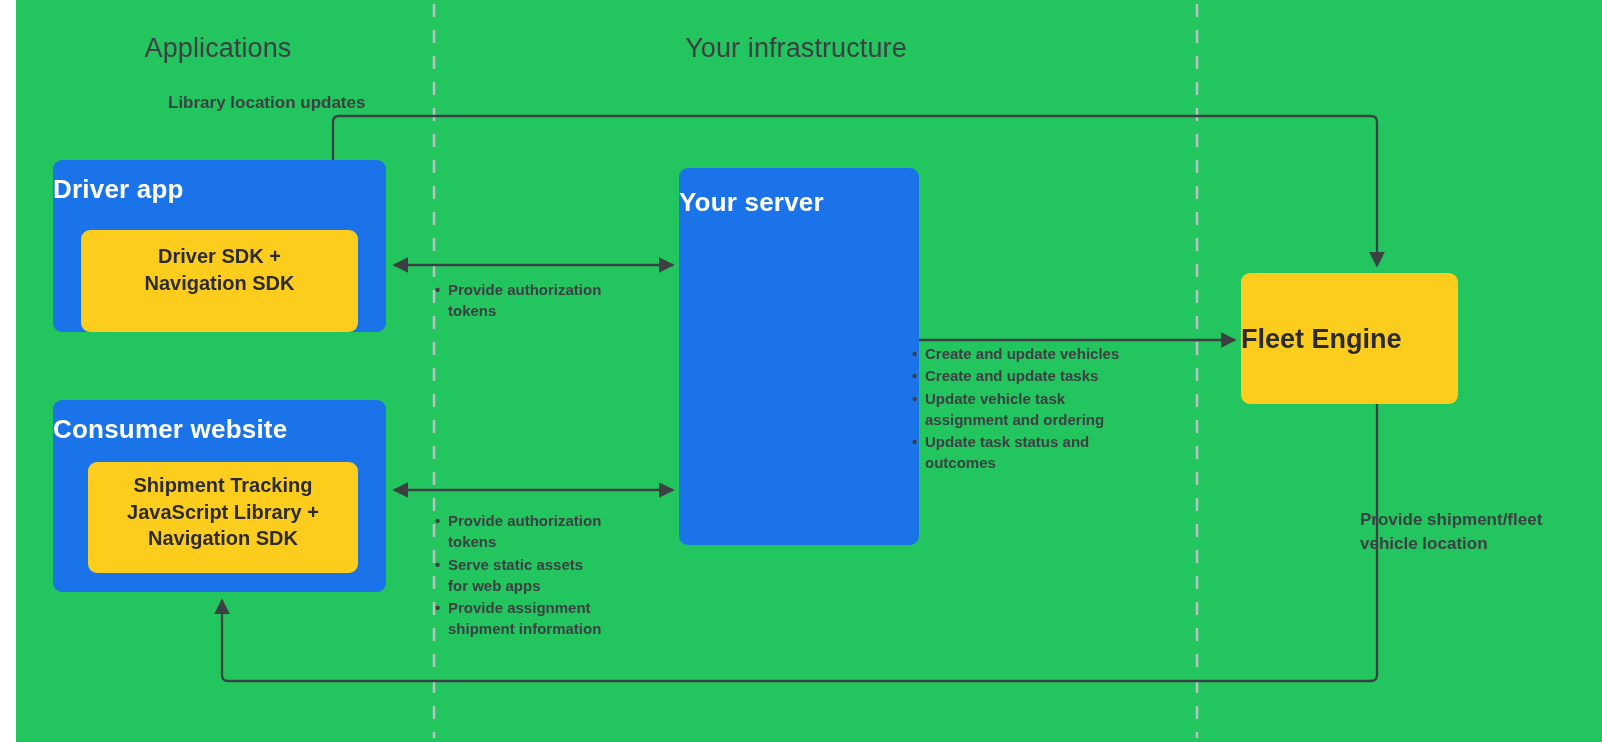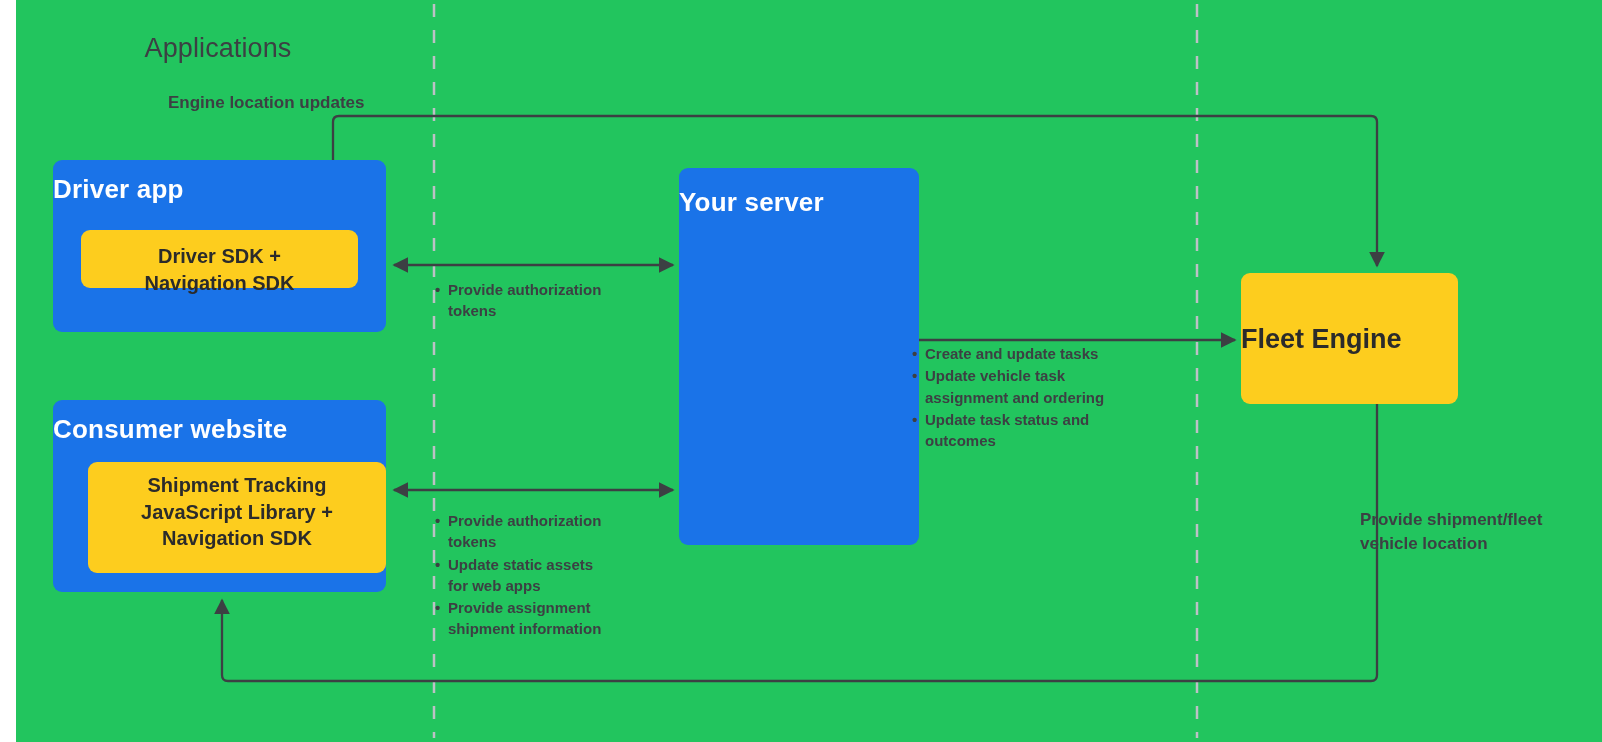--- a/index.html
+++ b/index.html
@@ -129,66 +129,68 @@
     <path d="M 378 265 L 657 265" fill="none" stroke="#3c4043" stroke-width="2.3" marker-start="url(#arrow)" marker-end="url(#arrow)"></path>
 
     <path d="M 378 490 L 657 490" fill="none" stroke="#3c4043" stroke-width="2.3" marker-start="url(#arrow)" marker-end="url(#arrow)"></path>
 
     <path d="M 884 340 L 1219 340" fill="none" stroke="#3c4043" stroke-width="2.3" marker-end="url(#arrow)"></path>
 
     <path d="M 1361 404 L 1361 675 Q 1361 681 1355 681 L 212 681 Q 206 681 206 675 L 206 600" fill="none" stroke="#3c4043" stroke-width="2.3" marker-end="url(#arrow)"></path>
   </svg>
 
   <div class="zone-header" style="left:58px; top:33px; width:288px;">Applications</div>
+  <div class="zone-header" style="left:640px; top:33px; width:280px;">Your infrastructure</div>
 
   <div class="box box-blue" style="left:37px; top:160px; width:333px; height:172px;">
     <div class="box-title" style="top:14px;">Driver app</div>
   </div>
-  <div class="box box-yellow" style="left:65px; top:230px; width:277px; height:58px;">
+  <div class="box box-yellow" style="left:65px; top:230px; width:277px; height:102px;">
     <div class="inner-label" style="top: 13px; white-space: pre-line;">Driver SDK +
 Navigation SDK</div>
   </div>
 
   <div class="box box-blue" style="left:37px; top:400px; width:333px; height:192px;">
     <div class="box-title" style="top:14px;">Consumer website</div>
   </div>
-  <div class="box box-yellow" style="left:72px; top:462px; width:298px; height:111px;">
+  <div class="box box-yellow" style="left:72px; top:462px; width:270px; height:111px;">
     <div class="inner-label" style="top: 10px; white-space: pre-line;">Shipment Tracking
 JavaScript Library  +
 Navigation SDK</div>
   </div>
 
   <div class="box box-blue" style="left:663px; top:168px; width:240px; height:377px;">
     <div class="box-title" style="top:19px;">Your server</div>
   </div>
 
   <div class="box box-yellow" style="left:1225px; top:273px; width:217px; height:131px;">
     <div class="fleet-label">Fleet Engine</div>
   </div>
 
-  <div class="annot" style="left: 152px; top: 91px; white-space: pre-line;">Engine location updates</div>
+  <div class="annot" style="left: 152px; top: 91px; white-space: pre-line;">Library location updates</div>
 
   <div class="annot" style="left: 1344px; top: 508px; white-space: pre-line;">Provide shipment/fleet
 vehicle location</div>
 
   <ul class="bullets" style="left:419px; top:279px; width:240px;">
     <li style="white-space: pre-line;">Provide authorization
 tokens</li>
   </ul>
 
   <ul class="bullets" style="left:419px; top:510px; width:240px;">
     <li style="white-space: pre-line;">Provide authorization
 tokens</li>
-    <li style="white-space: pre-line;">Update static assets
+    <li style="white-space: pre-line;">Serve static assets
 for web apps</li>
     <li style="white-space: pre-line;">Provide assignment
 shipment information</li>
   </ul>
 
   <ul class="bullets" style="left:896px; top:343px; width:266px;">
+    <li style="white-space: pre-line;">Create and update vehicles</li>
     <li style="white-space: pre-line;">Create and update tasks</li>
     <li style="white-space: pre-line;">Update vehicle task
 assignment and ordering</li>
     <li style="white-space: pre-line;">Update task status and
 outcomes</li>
   </ul>
 
 </div>
 
 </body></html>

